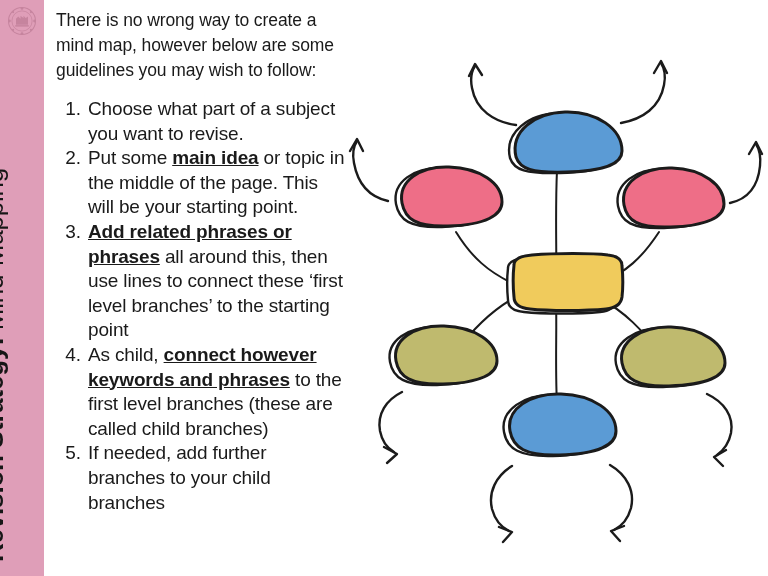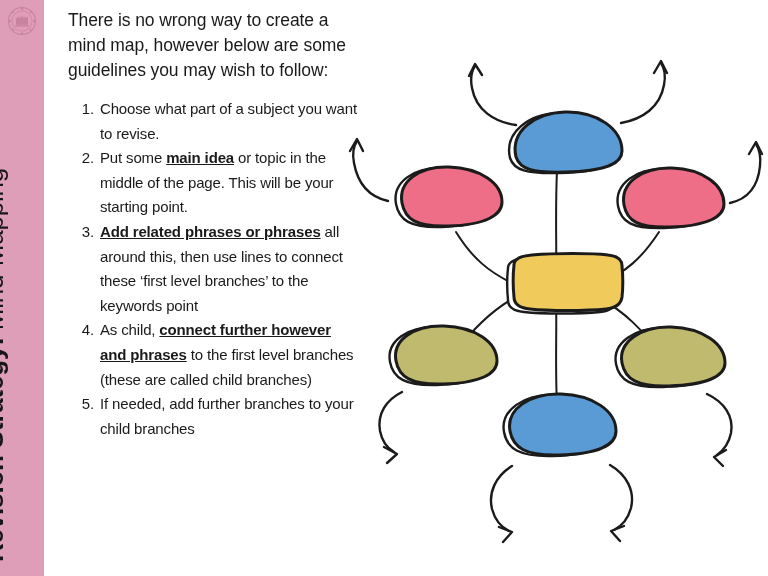--- a/index.html
+++ b/index.html
@@ -33,31 +33,31 @@
     line-height:30px;
     color:#161616;
     letter-spacing:-0.2px;
     margin-left:-13px;
   }
   .sidebar-title .strong{font-weight:bold;}
   .sidebar-title .light{font-weight:normal;}
 
   
   .textcol{
-    position:absolute;left:68px;top:8px;width:292px;
+    position:absolute;left:56px;top:8px;width:292px;
     color:#1a1a1a;
   }
   .intro{
     font-size:17.5px;line-height:25px;
     margin:0 0 14px 0;
     letter-spacing:-0.1px;
   }
   ol.steps{
     margin:0;padding:0 0 0 30px;
-    font-size:15px;line-height:24.6px;
+    font-size:19px;line-height:24.6px;
     letter-spacing:-0.15px;
   }
   ol.steps li{
     margin:0 0 0 0;padding-left:2px;
   }
   ol.steps li b{font-weight:bold;text-decoration:underline;}
 
   
   .mindmap{
     position:absolute;left:344px;top:0;width:424px;height:576px;
@@ -89,22 +89,22 @@
     <div class="sidebar-title-wrap">
       <div class="sidebar-title"><span class="strong">Revision Strategy:</span><span class="light"> Mind-Mapping</span></div>
     </div>
   </div>
 
   <div class="textcol">
     <p class="intro">There is no wrong way to create a mind map, however below are some guidelines you may wish to follow:</p>
     <ol class="steps" id="steps-list">
         <li><span>Choose what part of a subject you want to revise.</span></li>
         <li><span>Put some </span><b>main idea</b><span> or topic in the middle of the page. This will be your starting point.</span></li>
-        <li><b>Add related phrases or phrases</b><span> all around this, then use lines to connect these ‘first level branches’ to the keywords point</span></li>
-        <li><span>As child, </span><b>connect further however and phrases</b><span> to the first level branches (these are called child branches)</span></li>
+        <li><b>Add related phrases or phrases</b><span> all around this, then use lines to connect these ‘first level branches’ to the starting point</span></li>
+        <li><span>As child, </span><b>connect however keywords and phrases</b><span> to the first level branches (these are called child branches)</span></li>
         <li><span>If needed, add further branches to your child branches</span></li>
       </ol>
   </div>
 
   <div class="mindmap">
     <svg width="424" height="576" viewBox="0 0 424 576" fill="none" xmlns="http://www.w3.org/2000/svg">
 
       <g stroke="#1B1B1B" stroke-width="2" fill="none" stroke-linecap="round">
         <path d="M212 282 C 213 255 211 215 213 170"></path>
         <path d="M212 300 C 213 330 211 365 213 405"></path>

